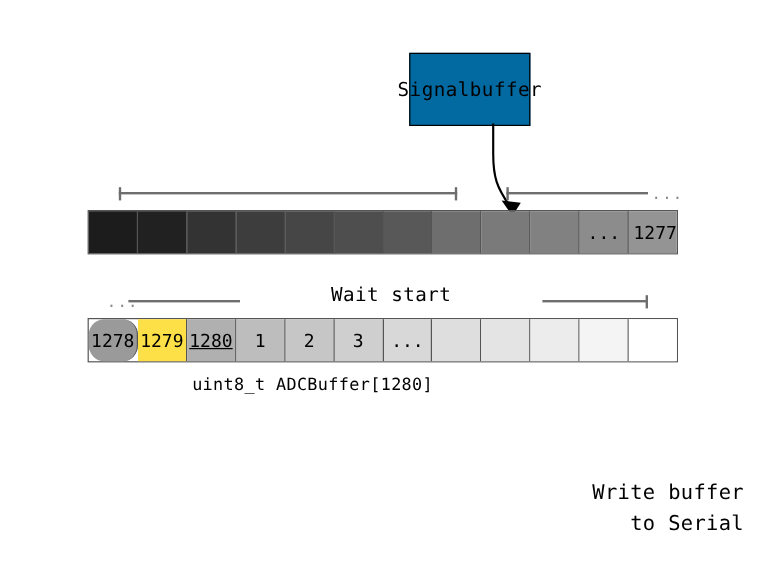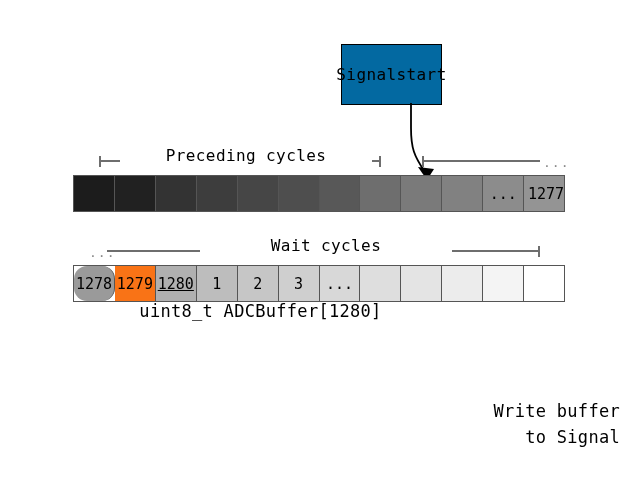--- a/index.html
+++ b/index.html
@@ -98,24 +98,24 @@
     color: #000000;
     letter-spacing: 0px;
     overflow: hidden;
   }
   .buffer-cell:last-child { border-right: none; justify-content: flex-end; }
 
   
   #buffer-caption {
     position: absolute;
     left: 0;
-    top: 301px;
+    top: 313px;
     width: 521px;
     text-align: center;
-    font-size: 17px;
+    font-size: 14px;
     letter-spacing: 0.3px;
   }
 
   
   #write-note {
     position: absolute;
     right: 20px;
     top: 398px;
     text-align: right;
     font-size: 17px;
@@ -124,32 +124,31 @@
   }
   #write-note .line { white-space: nowrap; }
 </style>
 </head>
 <body>
 
 <div id="canvas">
 
   <div id="signal-start-box">
     <div class="line">Signal</div>
-    <div class="line">start</div>
+    <div class="line">buffer</div>
   </div>
 
   <svg id="signal-arrow" viewBox="0 0 120 90">
     <path d="M 81 3 L 81 28 C 81 48, 84 56, 95 72" fill="none" stroke="#000000" stroke-width="1.8"></path>
     <polygon points="97,80 88,67 104,69" fill="#000000"></polygon>
   </svg>
 
   <div class="bracket-tick" style="left:99px; top:156px;"></div>
   <div class="bracket-line" style="left:99px; top:160px; width:282px;"></div>
   <div class="bracket-tick" style="left:379px; top:156px;"></div>
-  <div class="bracket-label" style="left:120px; top:146px; width:240px;">Preceding cycles</div>
 
   <div class="bracket-tick" style="left:422px; top:156px;"></div>
   <div class="bracket-line" style="left:422px; top:160px; width:118px;"></div>
   <div class="bracket-dots" style="left:543px; top:156px;">...</div>
 
   <div class="buffer-bar" id="buffer-top" style="top:175px;">
       <div class="buffer-cell" style="background: rgb(28, 28, 28);"></div>
       <div class="buffer-cell" style="background: rgb(33, 33, 33);"></div>
       <div class="buffer-cell" style="background: rgb(51, 51, 51);"></div>
       <div class="buffer-cell" style="background: rgb(61, 61, 61);"></div>
@@ -163,27 +162,27 @@
         <span>...</span>
       </div>
       <div class="buffer-cell" style="background: rgb(148, 148, 148);">
         <span>1277</span>
       </div>
     </div>
 
   <div class="bracket-dots" style="left:89px; top:246px;">...</div>
   <div class="bracket-line" style="left:107px; top:250px; width:432px;"></div>
   <div class="bracket-tick" style="left:538px; top:246px;"></div>
-  <div class="bracket-label" style="left:200px; top:236px; width:240px;">Wait cycles</div>
+  <div class="bracket-label" style="left:200px; top:236px; width:240px;">Wait start</div>
 
   <div class="buffer-bar" id="buffer-bottom" style="top:265px;">
       <div class="buffer-cell" style="background: rgb(154, 154, 154); border-radius: 13px;">
         <span>1278</span>
       </div>
-      <div class="buffer-cell" style="background: #f97316;">
+      <div class="buffer-cell" style="background: #fde047;">
         <span>1279</span>
       </div>
       <div class="buffer-cell" style="background: rgb(176, 176, 176); text-decoration: underline;">
         <span>1280</span>
       </div>
       <div class="buffer-cell" style="background: rgb(189, 189, 189);">
         <span>1</span>
       </div>
       <div class="buffer-cell" style="background: rgb(198, 198, 198);">
         <span>2</span>
@@ -198,16 +197,16 @@
       <div class="buffer-cell" style="background: rgb(228, 228, 228);"></div>
       <div class="buffer-cell" style="background: rgb(236, 236, 236);"></div>
       <div class="buffer-cell" style="background: rgb(244, 244, 244);"></div>
       <div class="buffer-cell" style="background: rgb(255, 255, 255);"></div>
     </div>
 
   <div id="buffer-caption">uint8_t ADCBuffer[1280]</div>
 
   <div id="write-note">
     <div class="line">Write buffer</div>
-    <div class="line">to Signal</div>
+    <div class="line">to Serial</div>
   </div>
 
 </div>
 
 </body></html>

